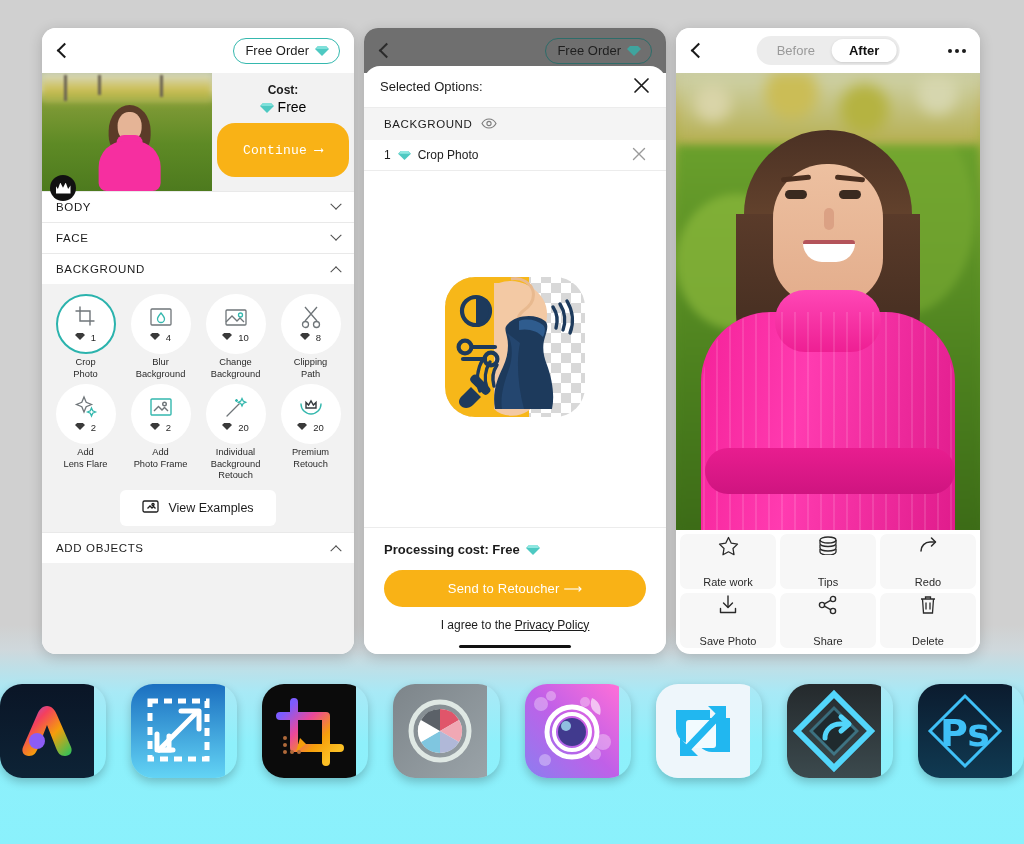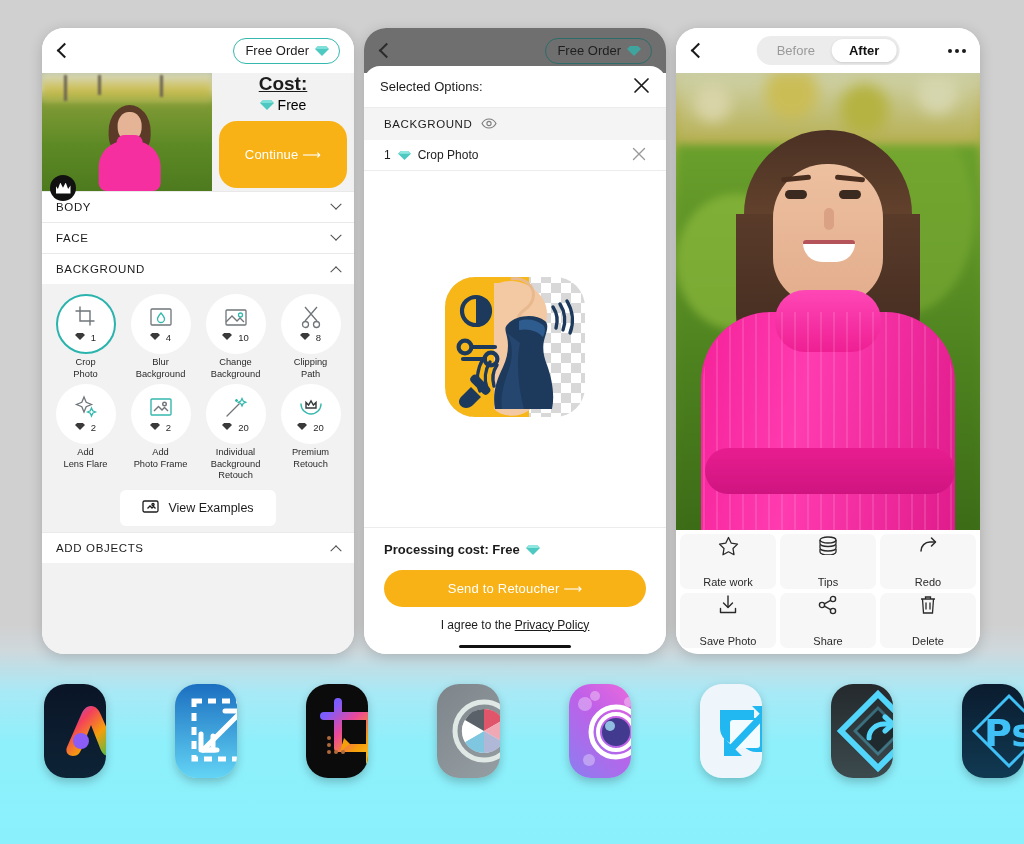--- a/index.html
+++ b/index.html
@@ -12,21 +12,21 @@
     background: linear-gradient(to bottom,
         #d0d0d0 0%, #d0d0d0 74%, #cfd8dc 77%,
         #a8e9f6 82%, #8ef0fb 88%, #8af1fc 100%);
     position: relative;
   }
 
   
   .phone {
     position: absolute;
     background: #ffffff;
-    border-radius: 22px;
+    border-radius: 14px;
     overflow: hidden;
     box-shadow: 0 3px 14px rgba(0,0,0,.18);
   }
   #phone-left   { left: 42px;  top: 28px; width: 312px; height: 626px; }
   #phone-mid    { left: 364px; top: 28px; width: 302px; height: 626px; }
   #phone-right  { left: 676px; top: 28px; width: 304px; height: 626px; }
 
   
   .navbar {
     height: 45px; display: flex; align-items: center;
@@ -91,26 +91,26 @@
     background: #111; display: flex; align-items: center; justify-content: center;
   }
   .logo-badge .crown {
     width: 15px; height: 11px; background: #fff;
     clip-path: polygon(0 100%,0 28%,16% 58%,32% 0,50% 48%,68% 0,84% 58%,100% 28%,100% 100%);
   }
   .cost-col {
     flex: 1; display: flex; flex-direction: column; align-items: center;
     justify-content: center; gap: 2px; padding-bottom: 4px;
   }
-  .cost-label { font-size: 19px; font-weight: 700; color: #1c1c1c; text-decoration: underline; }
+  .cost-label { font-size: 12px; font-weight: 700; color: #1c1c1c; }
   .cost-val { font-size: 14px; color: #000000; display:flex; align-items:center; gap:5px; }
   .btn-continue {
     margin-top: 6px; background: #f9b216; color: #fff; border: none;
-    border-radius: 18px; padding: 26px 26px; font-size: 13px;
-    font-family: Liberation Sans, sans-serif; cursor: pointer; letter-spacing: .2px;
+    border-radius: 18px; padding: 19px 26px; font-size: 13px;
+    font-family: Liberation Mono, monospace; cursor: pointer; letter-spacing: .2px;
   }
   .accordion-wrap { background: #fff; }
   .acc-row {
     height: 31px; display: flex; align-items: center; padding: 0 14px;
     border-top: 1px solid #e9e9e9; background: #fff;
     font-size: 11.5px; letter-spacing: .65px; color: #1c1c1c; font-weight: 500;
     cursor: pointer;
   }
   .acc-row .chev {
     margin-left: auto; width: 8px; height: 8px;
@@ -272,21 +272,21 @@
   .act span { font-size: 11px; color: #2a2a2a; }
   .act-ic { height: 21px; display:flex; align-items:center; }
 
   
   .app-row {
     position: absolute; left: 0; right: 0; top: 684px;
     display: flex; justify-content: center; gap: 25px;
   }
   .app-ic {
     width: 112px; height: 94px; border-radius: 22px; position: relative;
-    overflow: hidden; box-shadow: 0 4px 10px rgba(0,0,0,.22); cursor: pointer; margin-left: 44px;
+    overflow: hidden; box-shadow: 0 4px 10px rgba(0,0,0,.22); cursor: pointer;
   }
 </style>
 </head>
 <body>
 
 <div class="phone" id="phone-left">
 
   <div class="navbar">
     <div class="chev-back"></div>
     <div class="free-order">

